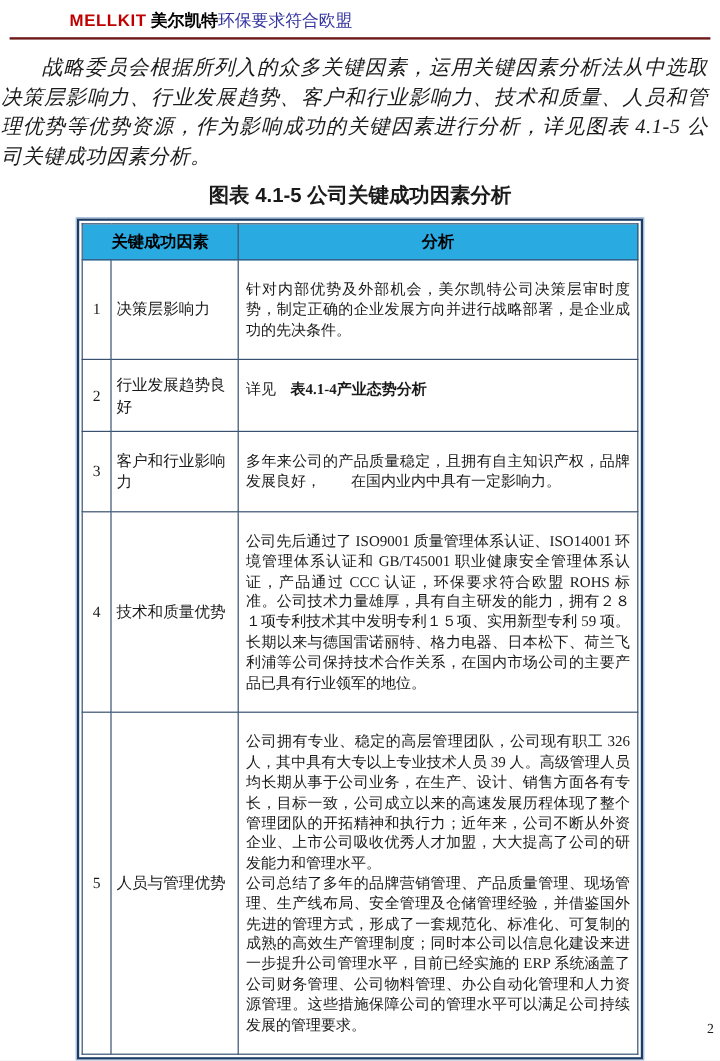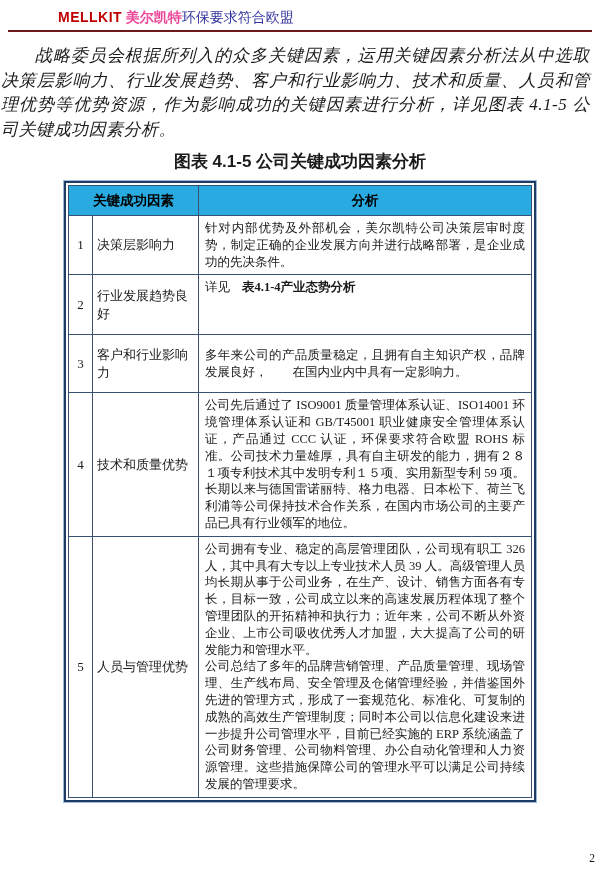--- a/index.html
+++ b/index.html
@@ -9,21 +9,21 @@
     width: 600px; height: 884px;
     margin: 0 auto;
     background: #ffffff;
     font-family: "Liberation Serif", "DejaVu Serif", serif;
     color: #1a1a1a;
     overflow: hidden;
   }
   
   .doc-header { padding: 8px 10px 0 10px; font-size: 14px; line-height: 18px; white-space: nowrap; }
   .logo-en { color: #C00000; font-weight: bold; font-family: Liberation Sans, sans-serif; letter-spacing: 0.5px; padding-left: 48px; }
-  .logo-cn { color: #ec4899; font-weight: bold; }
+  .logo-cn { color: #000000; font-weight: bold; }
   .doc-title { color: #3333A0; }
   .header-rule { margin: 3px 8px 0 8px; border-bottom: 2px solid #6E1A1A; }
   
   .intro {
     margin: 12px 10px 0 1px;
     font-size: 17px; line-height: 24.5px;
     text-align: justify; text-indent: 2em;
     font-style: italic; letter-spacing: 0.5px;
   }
   
@@ -46,21 +46,21 @@
   table.ksf col.c-fac { width: 106px; }
   table.ksf td, table.ksf th { border: 1px solid #3A5272; vertical-align: middle; }
   tr.hdr th {
     background: #29ABE2; color: #000000;
     font-family: "Liberation Sans", sans-serif;
     font-weight: bold; font-size: 13.5px;
     height: 30px; text-align: center;
   }
   td.no  { text-align: center; font-size: 13px; }
   td.fac { text-align: left; font-size: 13px; padding: 2px 4px; line-height: 18px; }
-  td.ana { font-size: 12.5px; line-height: 16.8px; padding: 4px 6px; text-align: justify; }
+  td.ana { font-size: 12.5px; line-height: 16.8px; padding: 16px 6px; text-align: justify; }
   tr.r1 td { height: 46px; }
   tr.r2 td { height: 60px; }
   tr.r2 td.ana { vertical-align: top; }
   tr.r3 td { height: 58px; }
   tr.r4 td { height: 124px; }
   tr.r5 td { height: 232px; }
   .ref-bold { font-weight: bold; margin-left: 12px; }
   td.ana .para + .para { margin-top: 0; }
   
   .swot {

